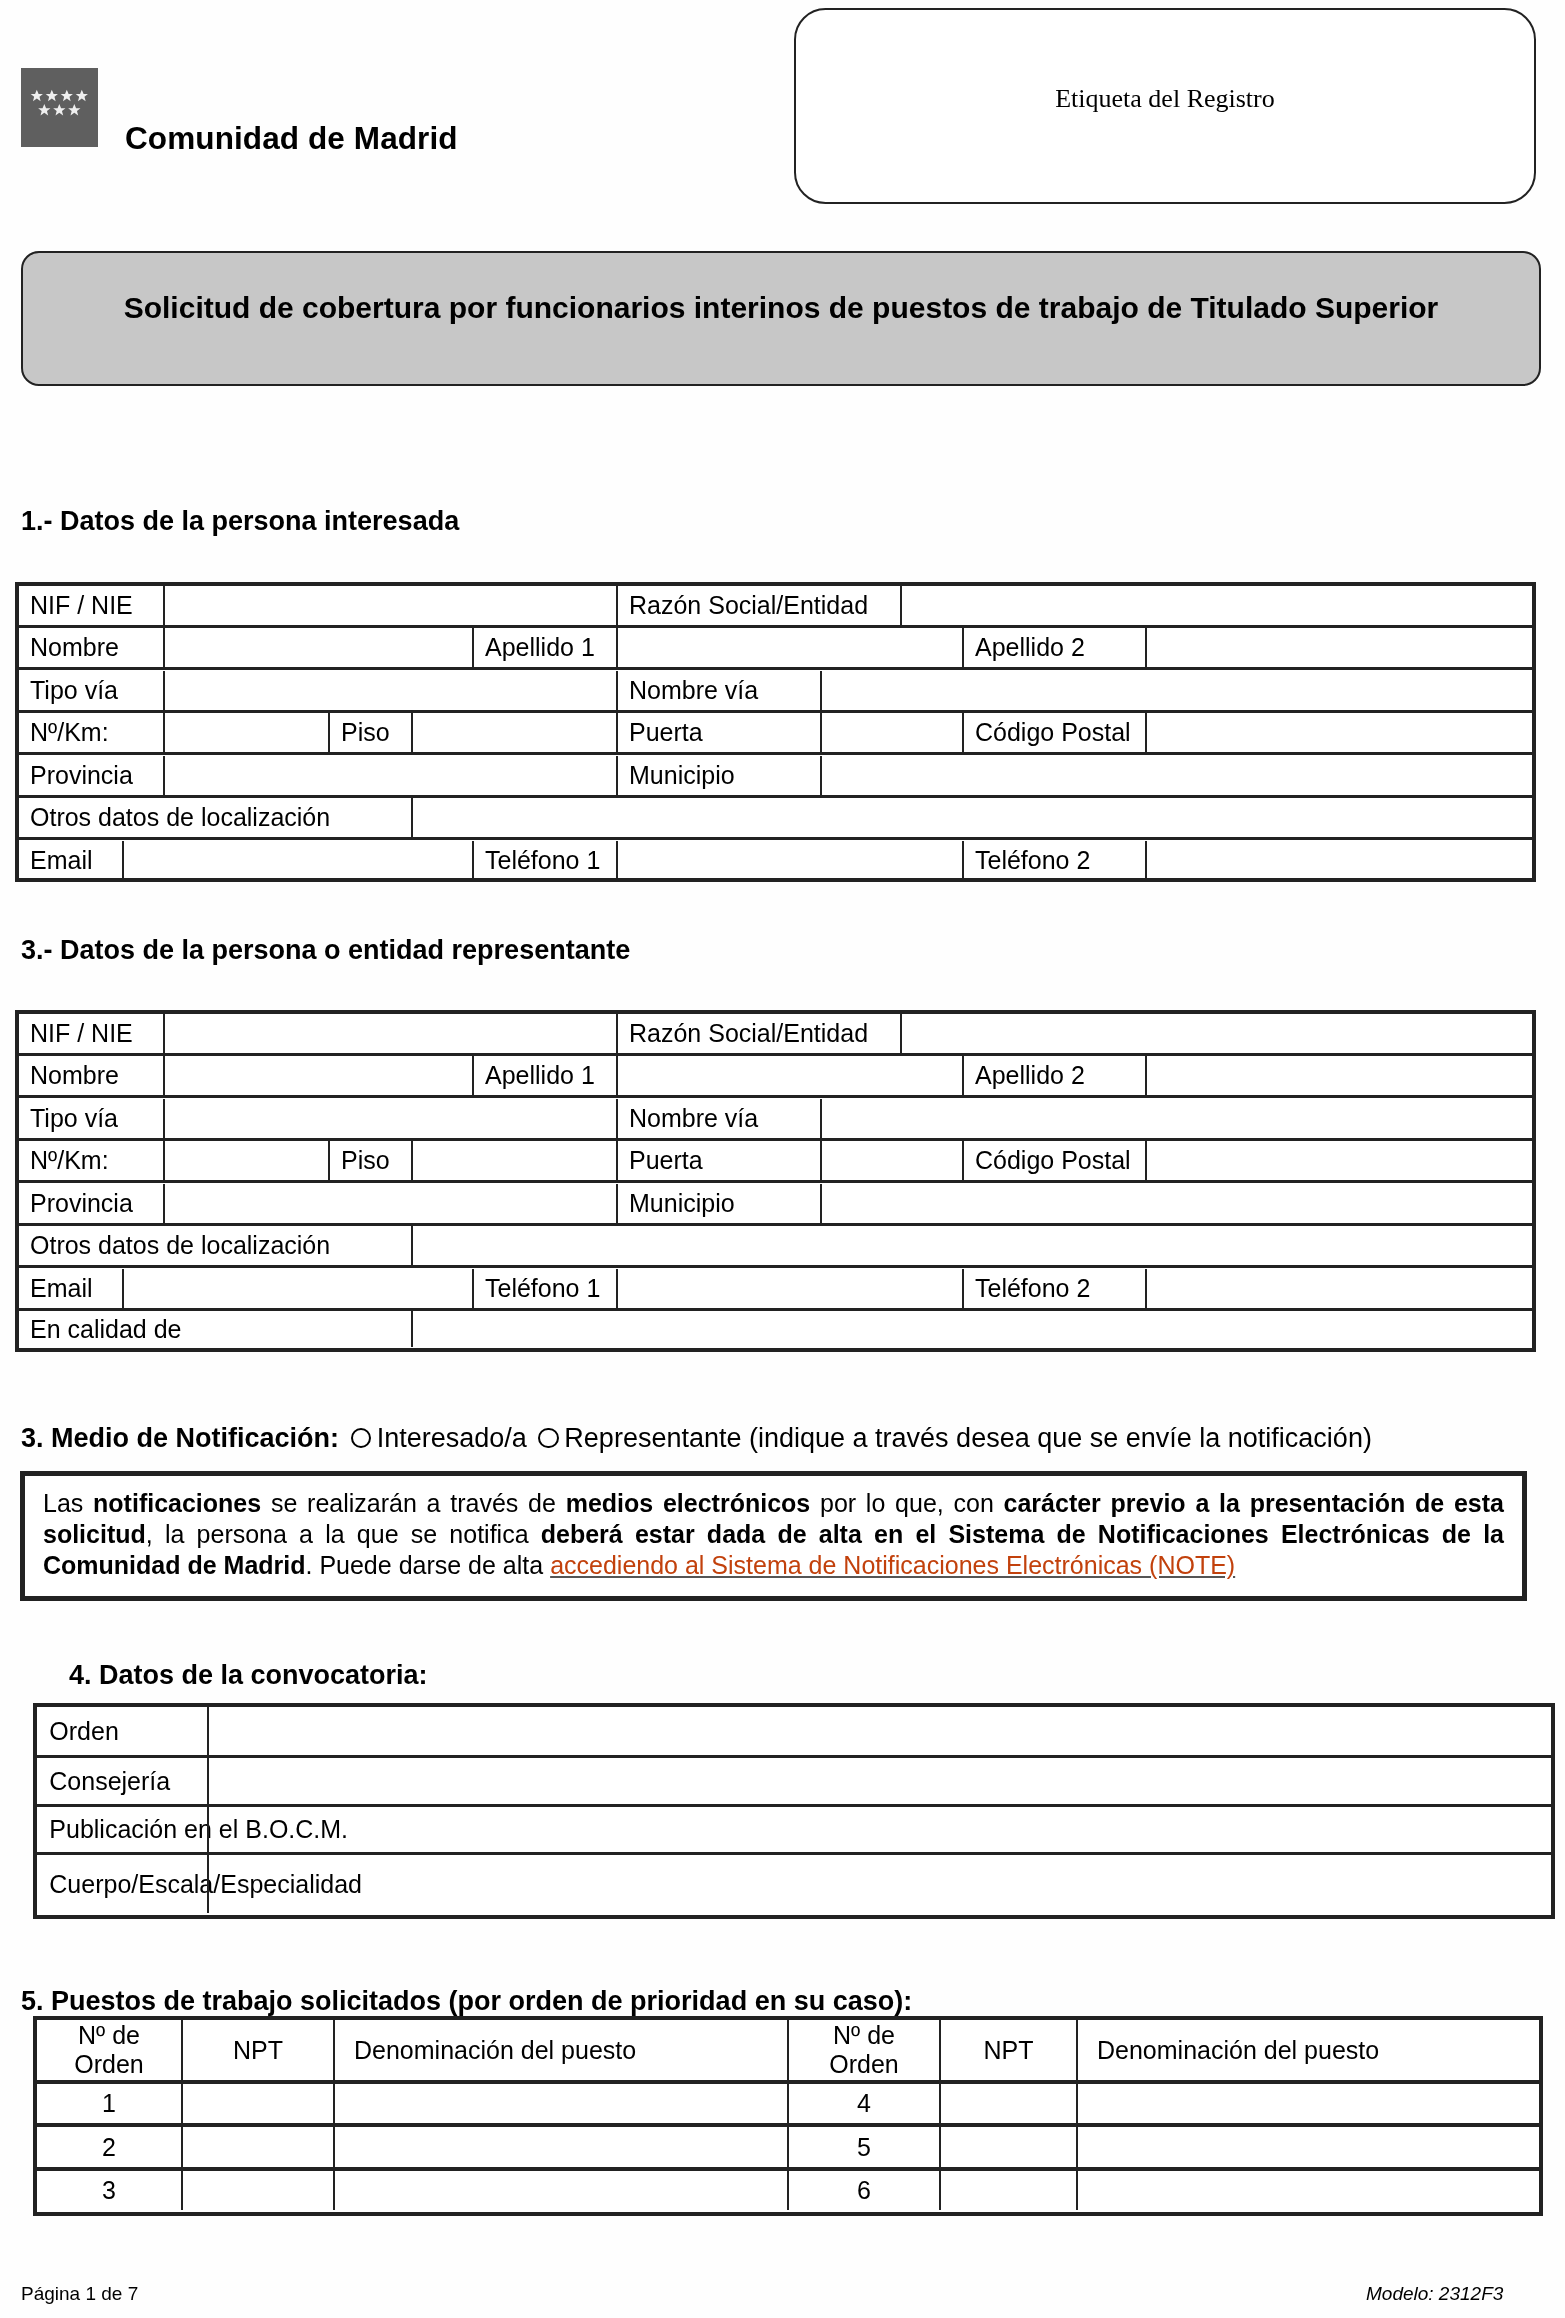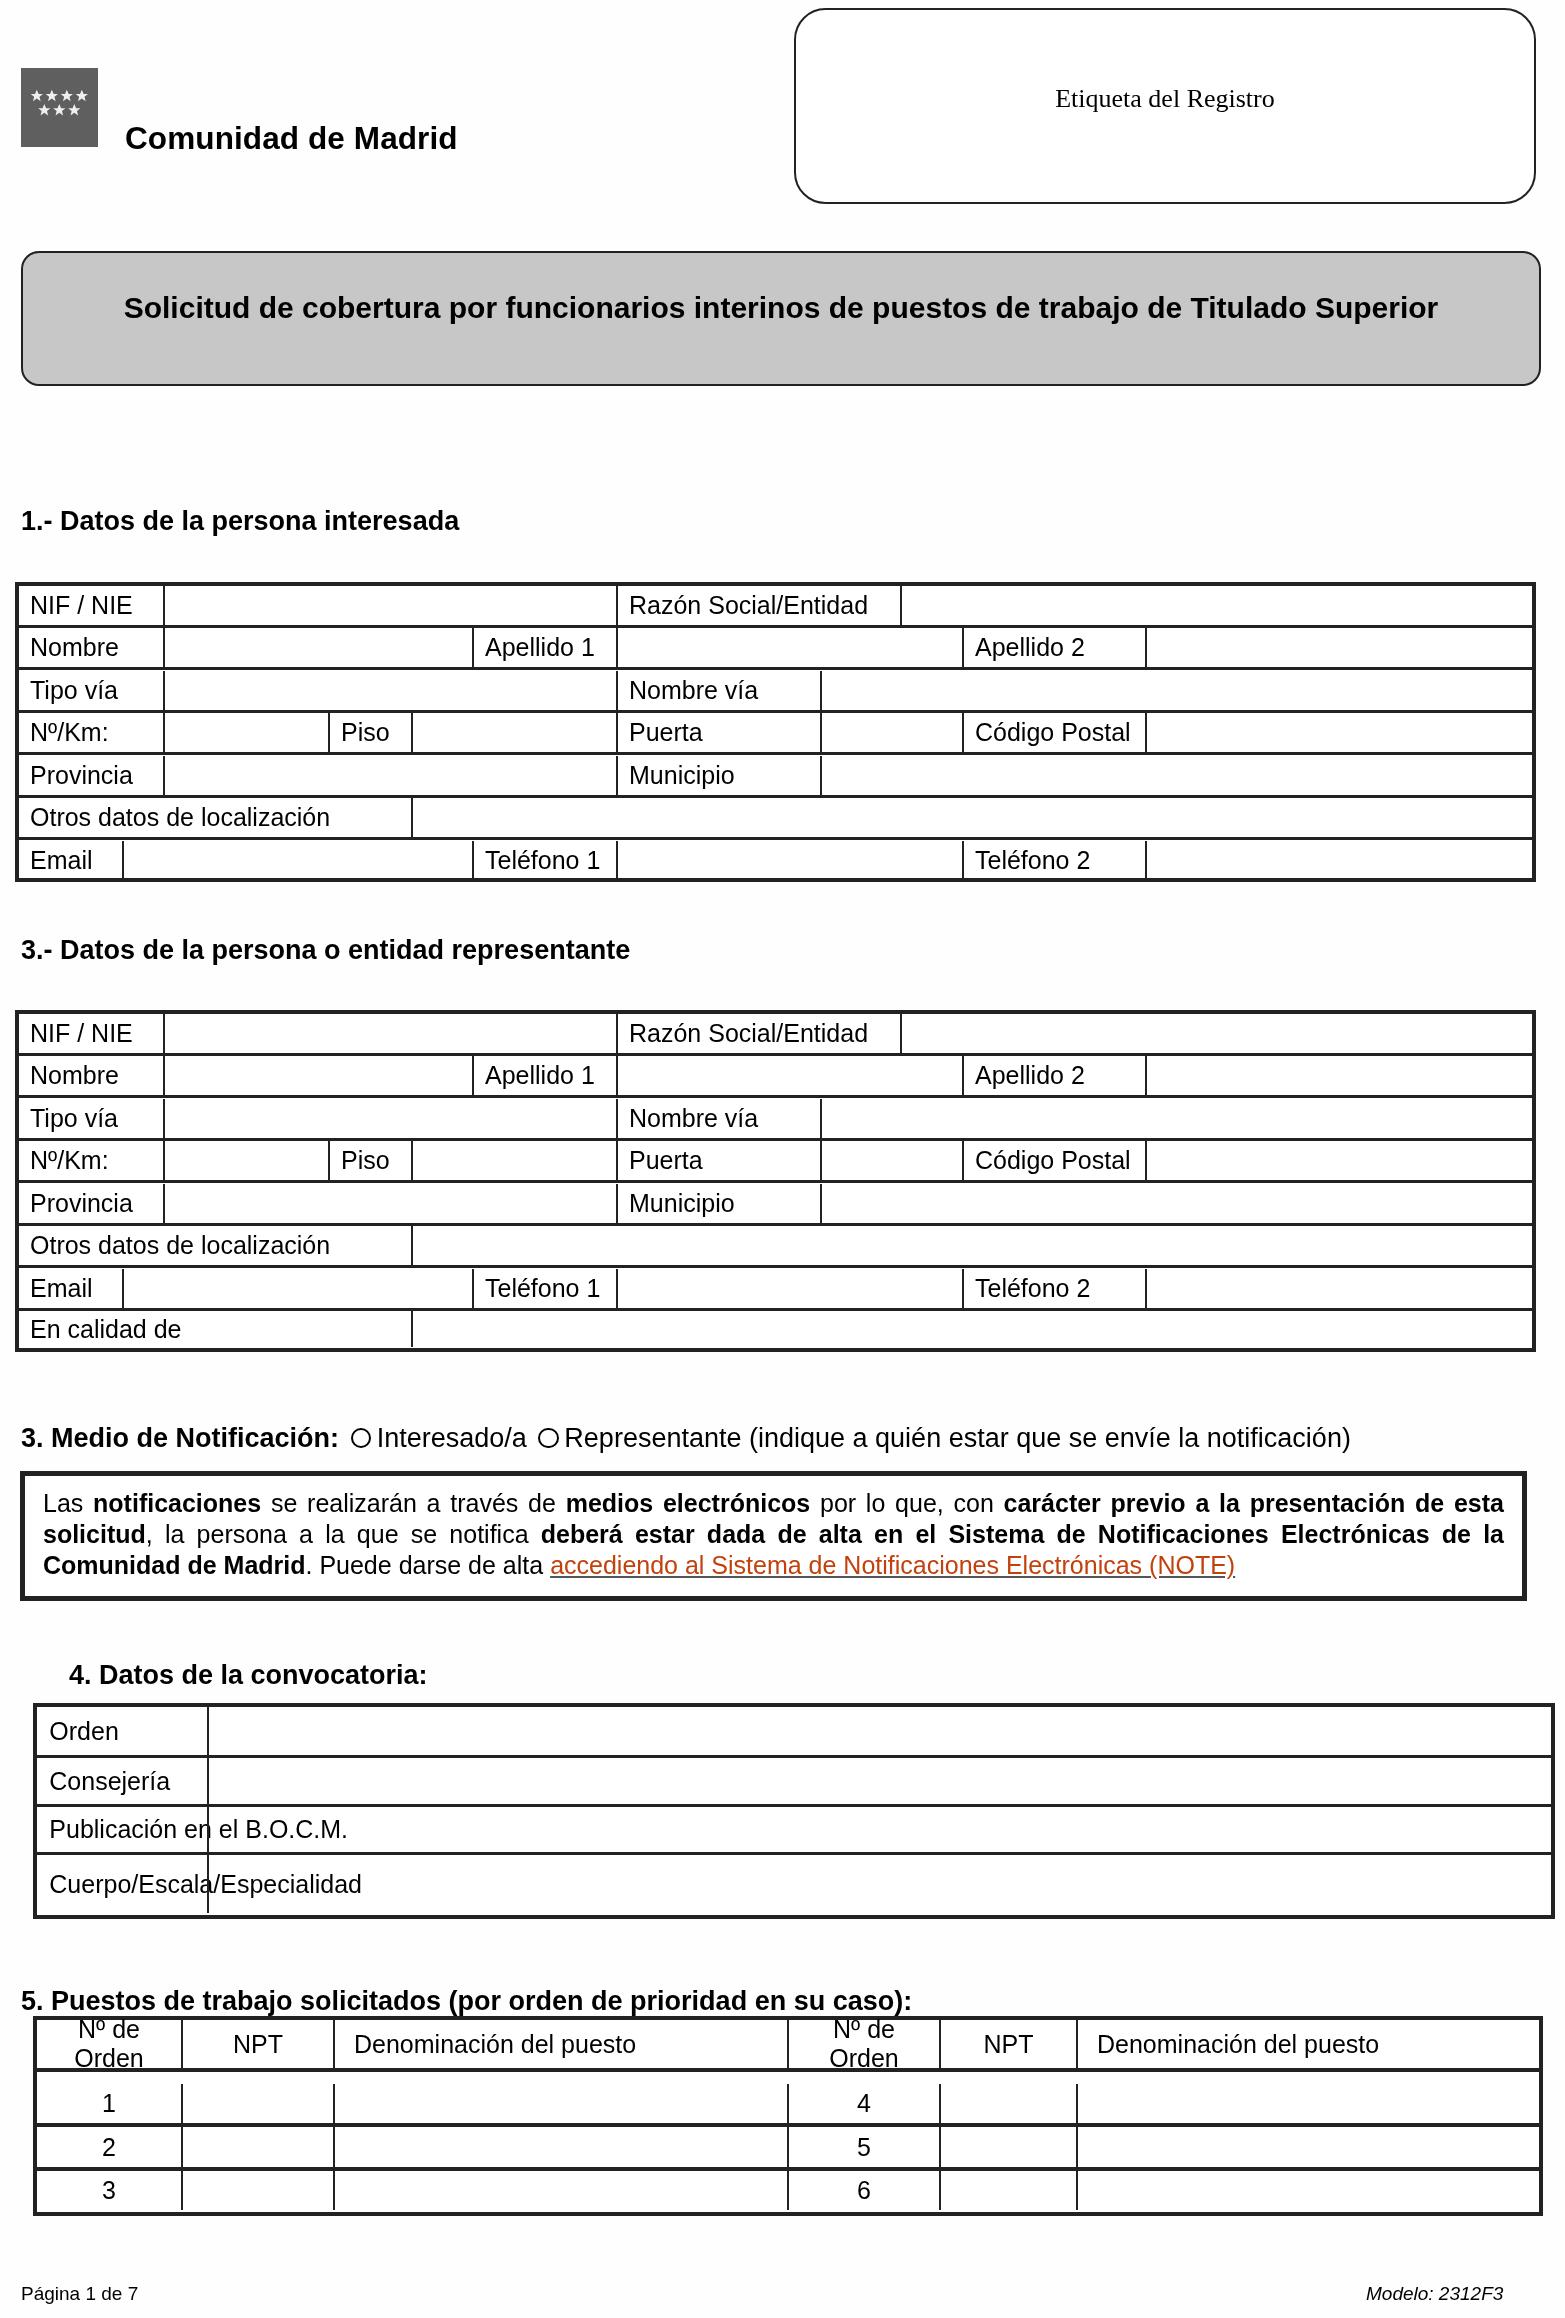--- a/index.html
+++ b/index.html
@@ -189,21 +189,21 @@
   <div class="row last" style="top:297px; height:36px;">
     <div class="cell lbl" style="left:0; width:392px;">En calidad de</div>
     <div class="cell vl inp" style="left:392px; right:0;"></div>
   </div>
 </div>
 
 <div class="abs notif-line">
   <b>3. Medio de Notificación:</b>
   <span class="radio"></span><span>Interesado/a</span>
   <span class="radio"></span><span>Representante</span>
-  <span>(indique a quién estar que se envíe la notificación)</span>
+  <span>(indique a través desea que se envíe la notificación)</span>
 </div>
 
 <div class="abs notice">
   <p><span>Las </span><b>notificaciones</b><span> se realizarán a través de </span><b>medios electrónicos</b><span> por lo que, con </span><b>carácter previo a la presentación de esta solicitud</b><span>, la persona a la que se notifica </span><b>deberá estar dada de alta en el Sistema de Notificaciones Electrónicas de la Comunidad de Madrid</b><span>. Puede darse de alta </span><a>accediendo al Sistema de Notificaciones Electrónicas (NOTE)</a></p>
 </div>
 
 <div class="abs sec-h" style="left:21px; top:1660px;margin-left:48px;">4. Datos de la convocatoria:</div>
 
 <div class="grid" style="left:33px; top:1703px; width:1522px; height:216px;">
   <div class="row" style="top:0; height:51px;">
@@ -221,21 +221,21 @@
   <div class="row last" style="top:148px; height:58px;">
     <div class="cell lbl" style="left:0; width:170px; padding-left:12.3px;">Cuerpo/Escala/Especialidad</div>
     <div class="cell vl inp" style="left:170px; right:0;"></div>
   </div>
 </div>
 
 <div class="abs sec-h" style="left:21px; top:1986px;">5.  Puestos de trabajo solicitados (por orden de prioridad en su caso):</div>
 
 <div class="grid" style="left:33px; top:2016px; width:1510px; height:200px;">
 
-  <div class="row" style="top:0; height:52px; border-bottom-width:4.8px;">
+  <div class="row" style="top:0; height:64px; border-bottom-width:4.8px;">
     <div class="cell lbl c5 hdr2" style="left:0; width:144px; flex-direction:column;">
       <span>Nº de</span>
         <span>Orden</span>
     </div>
     <div class="cell vl lbl c5" style="left:144px; width:152px;">NPT</div>
     <div class="cell vl lbl" style="left:296px; width:454px; padding-left:19px;">Denominación del puesto</div>
     <div class="cell vl lbl c5 hdr2" style="left:750px; width:152px; flex-direction:column; padding-left:0;">
       <span>Nº de</span>
         <span>Orden</span>
     </div>

